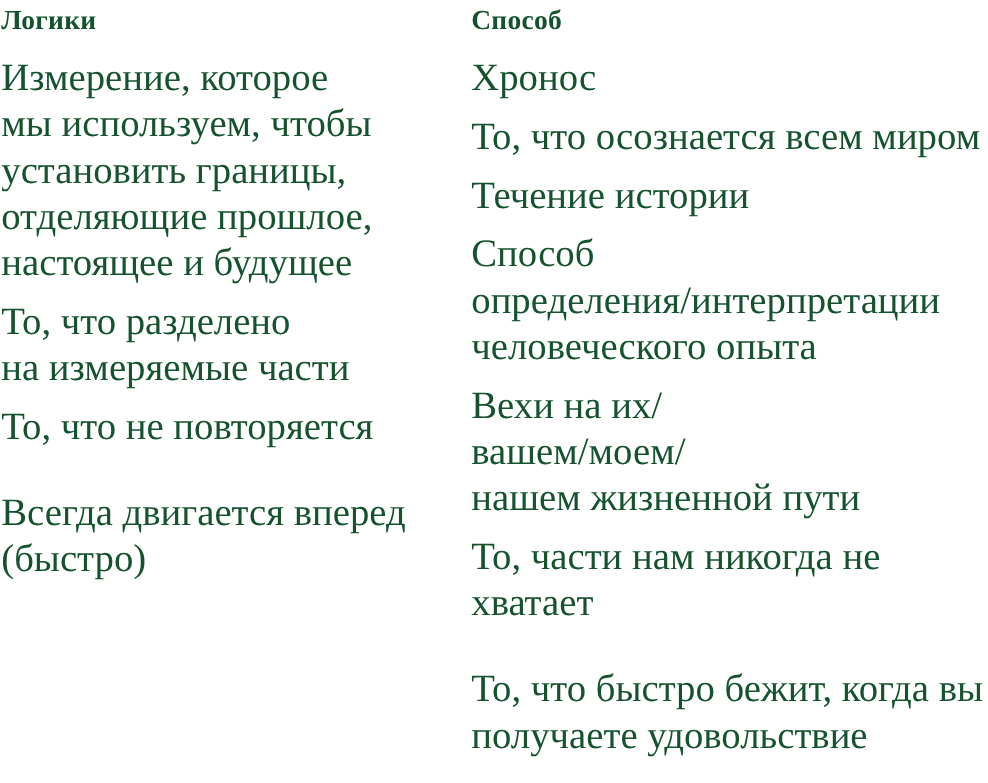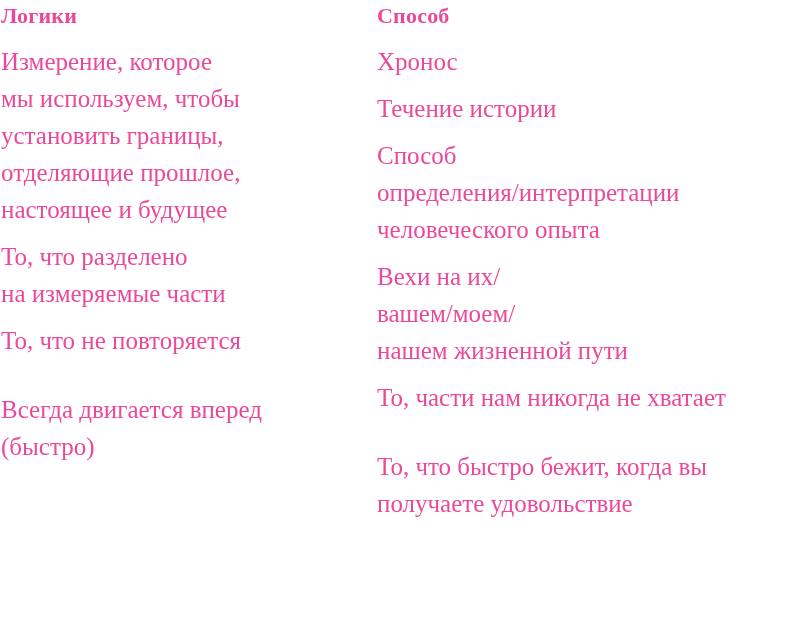--- a/index.html
+++ b/index.html
@@ -7,21 +7,21 @@
     padding: 0;
     background: #ffffff;
   }
   .page {
     position: relative;
     width: 790px;
     height: 626px;
     box-sizing: border-box;
     padding: 2px 0 0 1px;
     background: #ffffff;
-    color: #ec4899;
+    color: #14532d;
     font-family: "Liberation Serif", "DejaVu Serif", serif;
     display: flex;
     overflow: hidden;
   }
   .col {
     box-sizing: border-box;
   }
   .col-left {
     width: 364px;
     flex: 0 0 364px;
@@ -32,21 +32,21 @@
     margin-left: 12px;
   }
   .col-header {
     font-size: 22px;
     font-weight: 700;
     line-height: 28px;
     margin: 0 0 13px 0;
     letter-spacing: 0.2px;
   }
   .entry {
-    font-size: 25px;
+    font-size: 31px;
     font-weight: 400;
     line-height: 37px;
     margin: 0 0 10px 0;
     white-space: pre-line;
   }
   .entry:last-child {
     margin-bottom: 0;
     margin-top: 32px;
   }
 </style>
@@ -65,20 +65,21 @@
     <p class="entry">То, что разделено
 на измеряемые части</p>
     <p class="entry">То, что не повторяется</p>
     <p class="entry">Всегда двигается вперед
 (быстро)</p>
   </div>
 
   <div class="col col-right">
     <h2 class="col-header">Способ</h2>
     <p class="entry">Хронос</p>
+    <p class="entry">То, что осознается всем миром</p>
     <p class="entry">Течение истории</p>
     <p class="entry">Способ
 определения/интерпретации
 человеческого опыта</p>
     <p class="entry">Вехи на их/
 вашем/моем/
 нашем жизненной пути</p>
     <p class="entry">То, части нам никогда не хватает</p>
     <p class="entry">То, что быстро бежит, когда вы
 получаете удовольствие</p>

